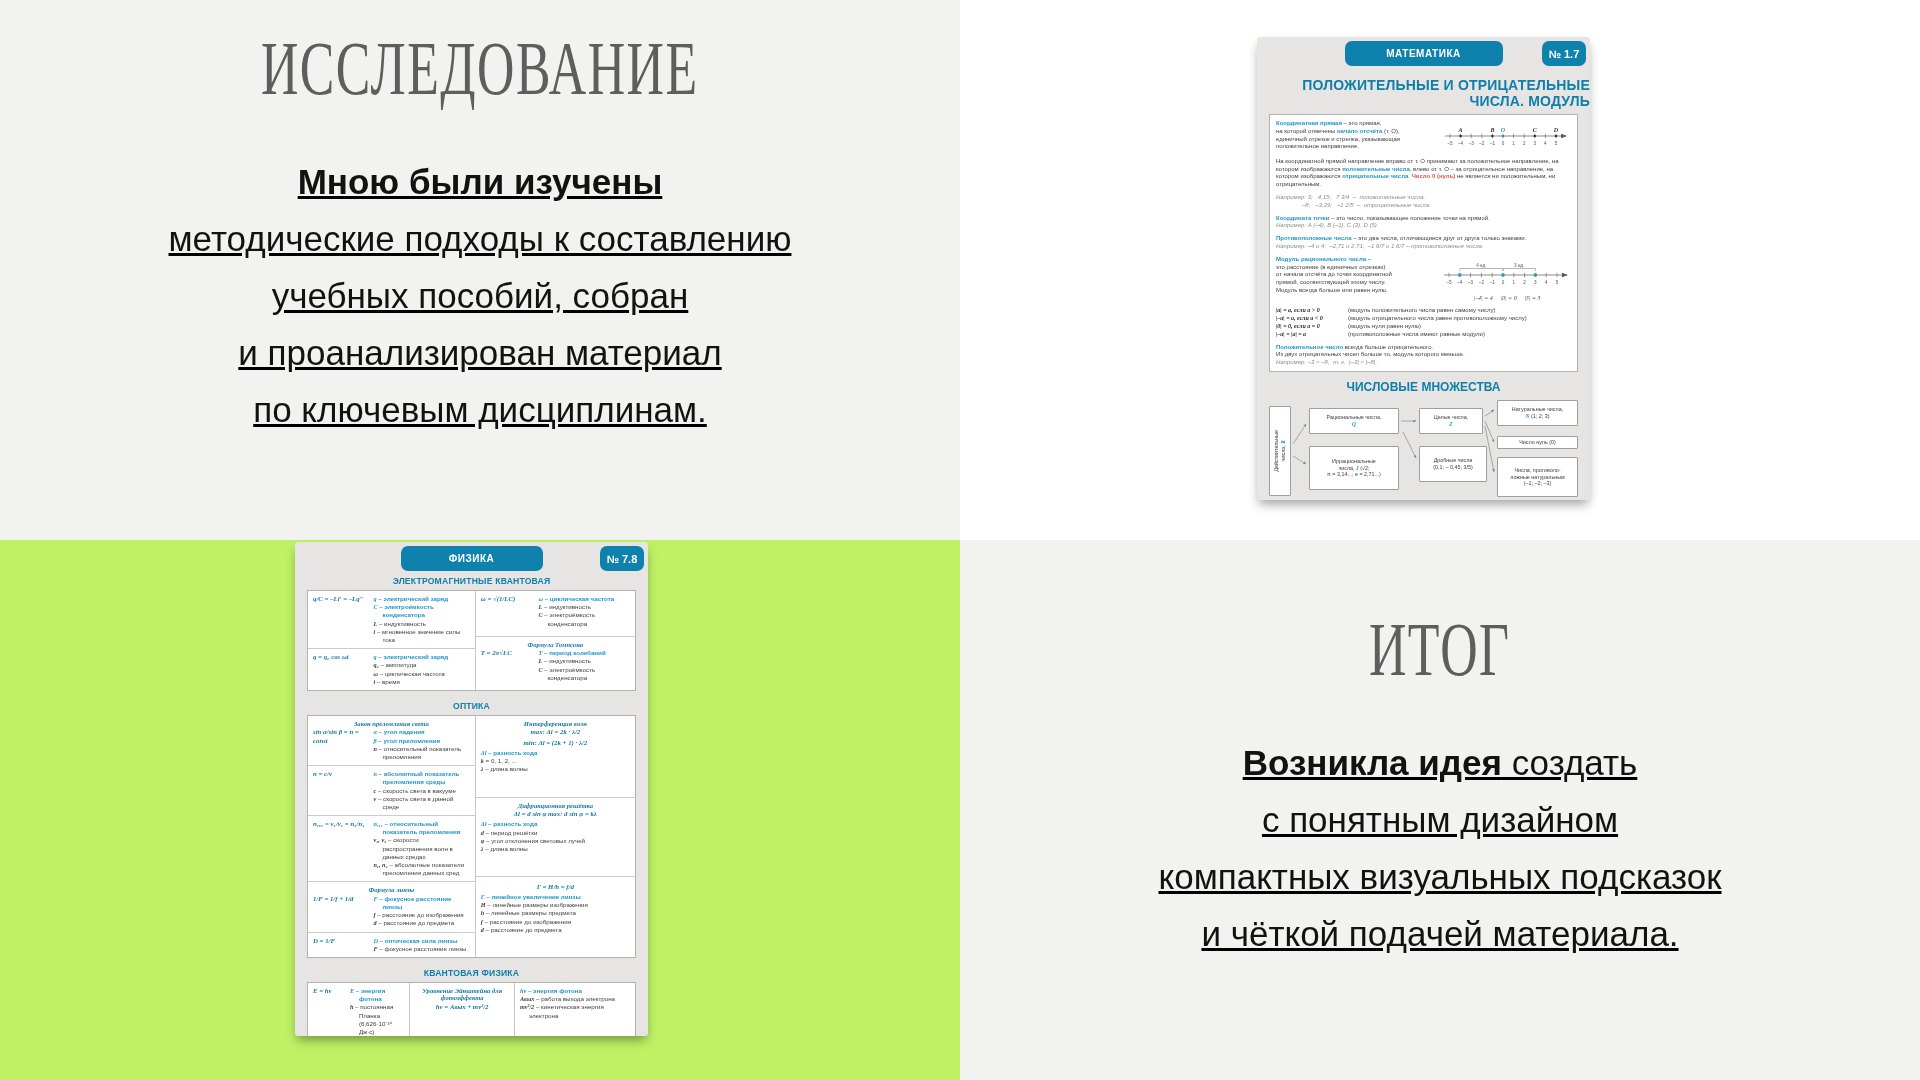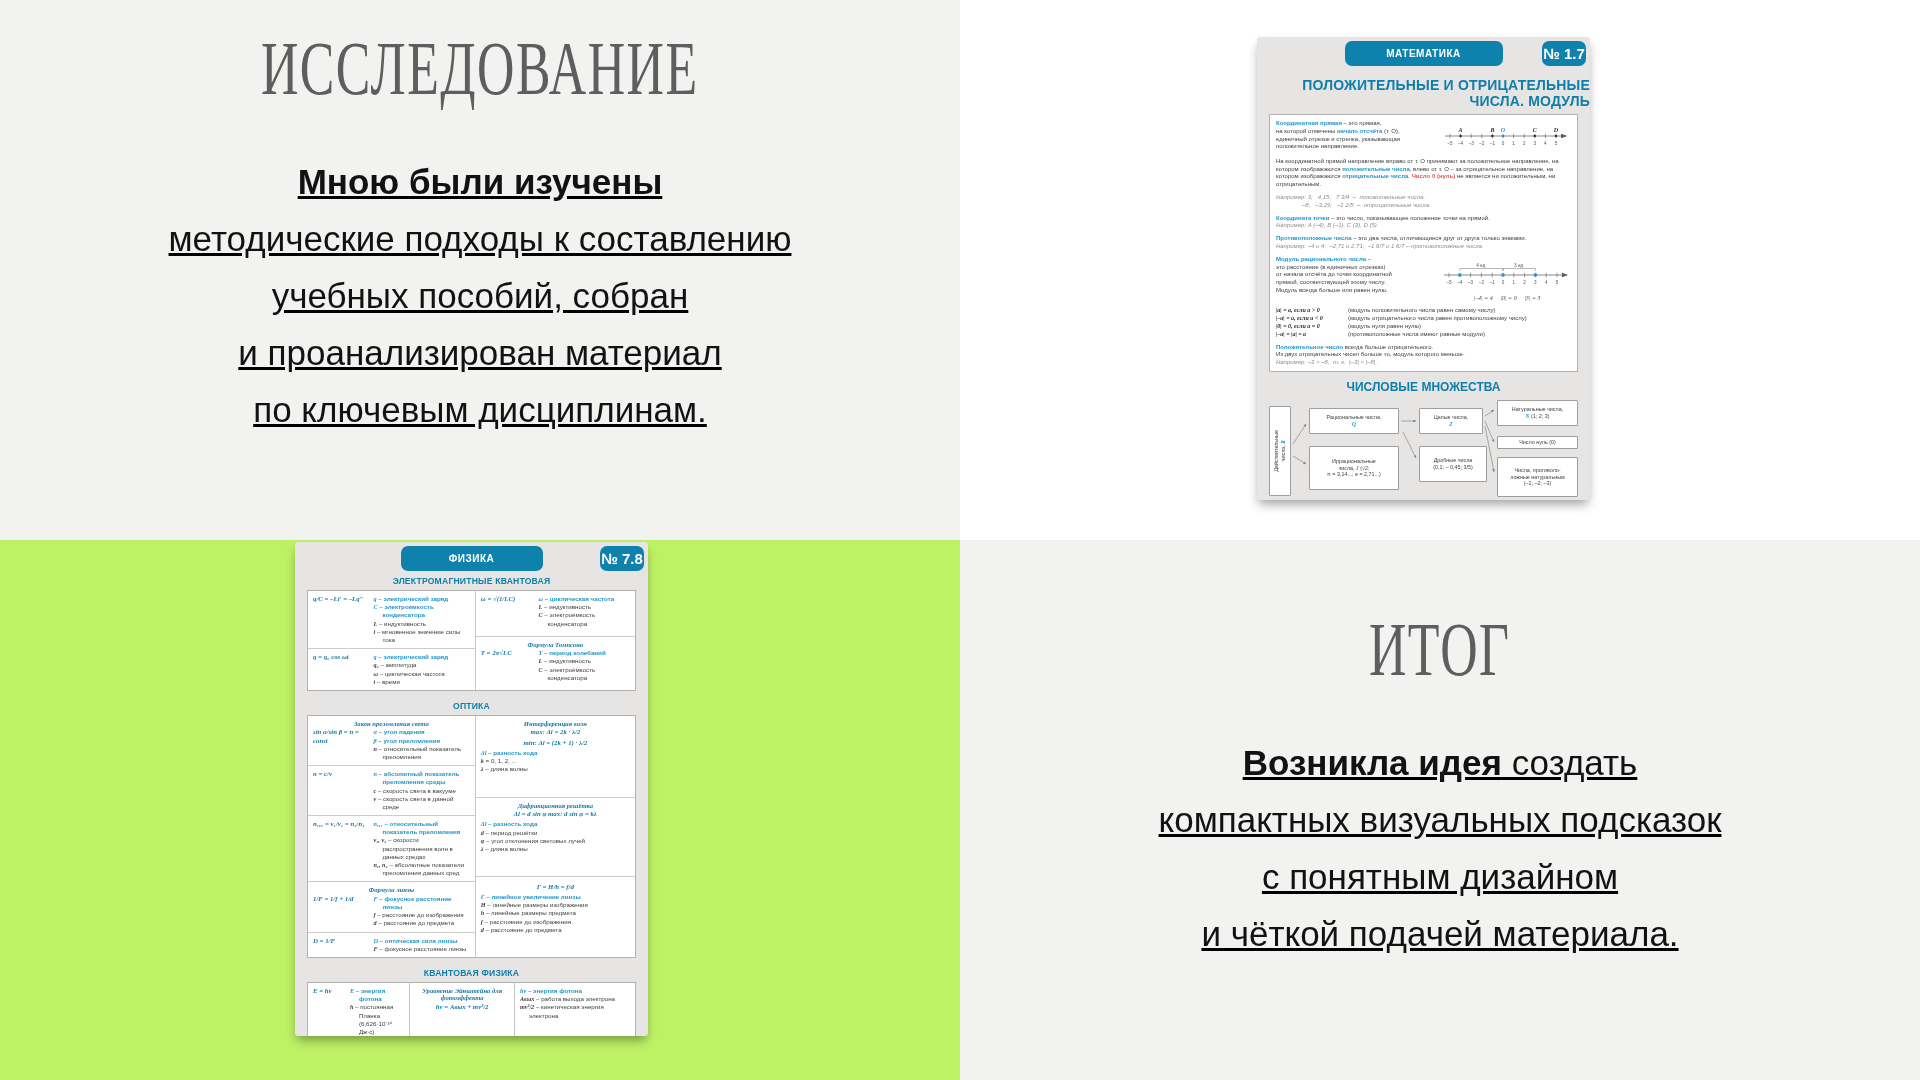--- a/index.html
+++ b/index.html
@@ -23,21 +23,21 @@
 
   
   .card{position:absolute;background:#e6e5e3;border-radius:3px;
         box-shadow:0 6px 11px -2px rgba(0,0,0,.38);overflow:hidden;}
   #math-card{left:297px;top:37px;width:333px;height:463px;}
   #physics-card{left:295px;top:2px;width:353px;height:494px;}
   .tab{position:absolute;top:4px;background:#0f81ad;color:#fff;font-weight:bold;
        border-radius:7px;display:flex;align-items:center;justify-content:center;height:25px;}
   .tab.main{left:50%;transform:translateX(-50%);width:158px;font-size:10px;letter-spacing:.5px;}
   #physics-card .tab.main{width:142px;}
-  .tab.num{right:4px;width:44px;font-size:15px;}
+  .tab.num{right:4px;width:44px;font-size:11px;}
   .card-title{margin-top:40px;text-align:right;font-size:14px;font-weight:bold;
               color:#0e7fab;letter-spacing:.2px;}
 
   
   .mpanel{margin:5px 12px 0;background:#fff;border:1px solid #b2b2b2;
           padding:5px 6px 4px;font-size:6px;line-height:1.3;color:#3d3d3d;}
   .mblock{margin-bottom:5px;}
   .mblock:last-child{margin-bottom:0;}
   .mblock.split{display:flex;align-items:flex-start;}
   .mblock.split .mtext{flex:1 1 auto;}
@@ -471,20 +471,20 @@
     </div>
   </section>
 
   <section class="quad br">
     <div class="title-wrap">
       <h1 class="display-title">ИТОГ</h1>
     </div>
     <div class="para">
       <div class="para-line"><span class="lead">Возникла идея</span><span> создать</span></div>
       <div>
+          <div class="para-line">с понятным дизайном</div>
           <div class="para-line">компактных визуальных подсказок</div>
-          <div class="para-line">с понятным дизайном</div>
           <div class="para-line">и чёткой подачей материала.</div>
         </div>
     </div>
   </section>
 
 </div>
 
 </body></html>

